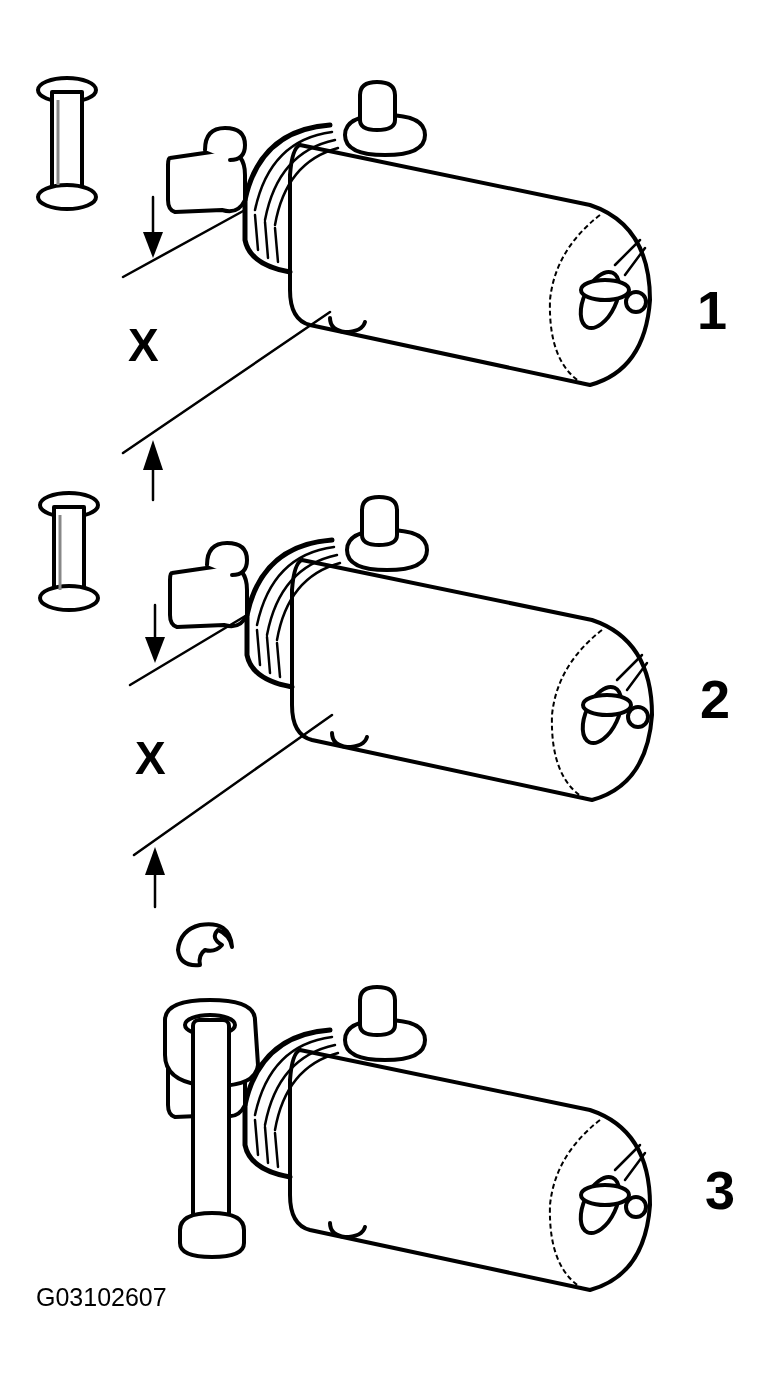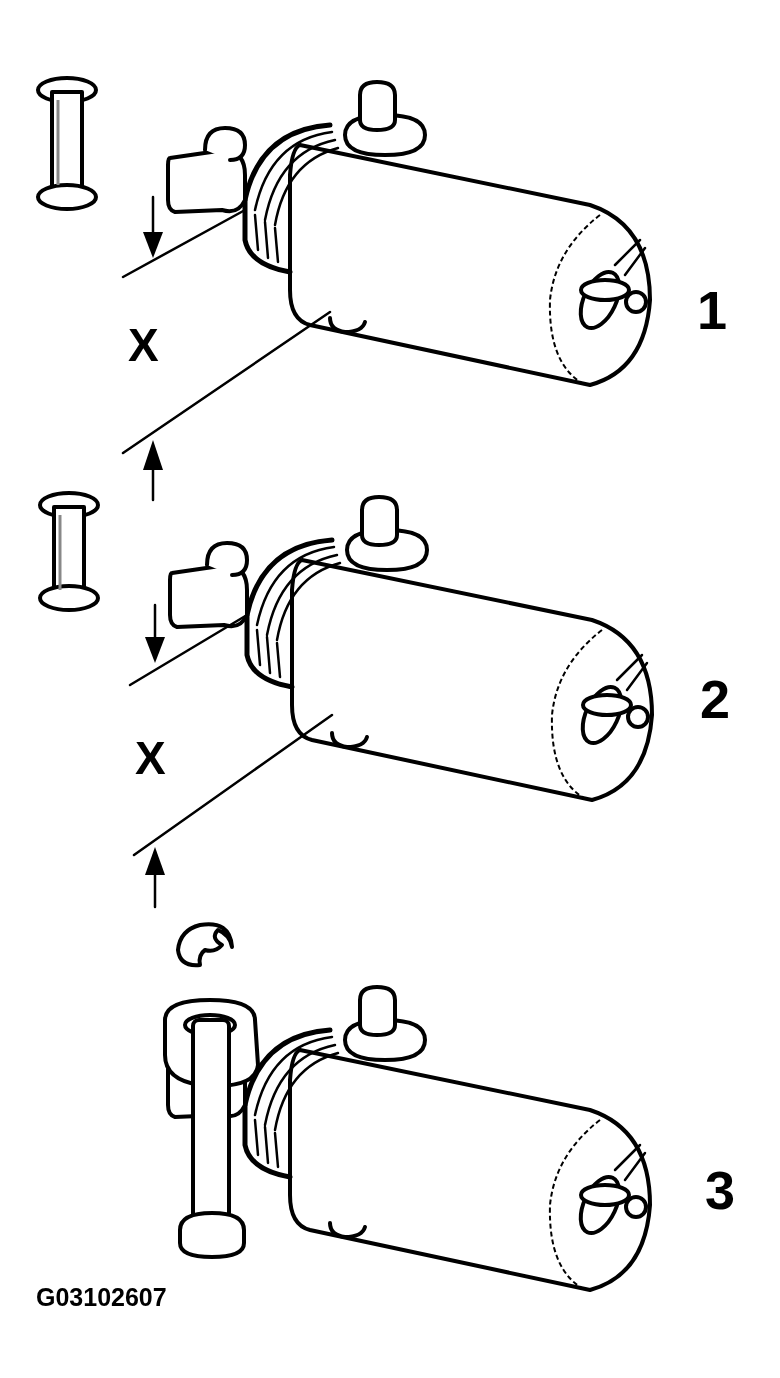--- a/index.html
+++ b/index.html
@@ -1,21 +1,21 @@
 <!DOCTYPE html>
 <html><head>
   <meta charset="utf-8">
   <style>
     html, body { margin:0; padding:0; background:#ffffff; }
     body { width:780px; height:1378px; position:relative; overflow:hidden; font-family:"Liberation Sans", sans-serif; }
     #diagram { position:absolute; left:0; top:0; width:780px; height:1378px; }
     .lbl { position:absolute; font-family:"Liberation Sans", sans-serif; font-weight:bold; color:#000; }
     .step-num { font-size:54px; line-height:54px; }
     .dim-x { font-size:46px; line-height:46px; }
-    .fig-id { font-size:25px; line-height:25px; font-weight:bold; }
+    .fig-id { font-size:25px; line-height:25px; font-weight:normal; }
     svg .ol { fill:#fff; stroke:#000; stroke-width:4; stroke-linejoin:round; stroke-linecap:round; }
     svg .thin { fill:none; stroke:#000; stroke-width:2.5; stroke-linecap:round; }
     svg .thick { fill:none; stroke:#000; stroke-width:5; stroke-linecap:round; }
     svg .dash { fill:none; stroke:#000; stroke-width:2; stroke-dasharray:5 3; }
     svg .solidblk { fill:#000; stroke:none; }
     svg .gray { fill:none; stroke:#888; stroke-width:3; }
   </style>
 </head>
 <body>
 

